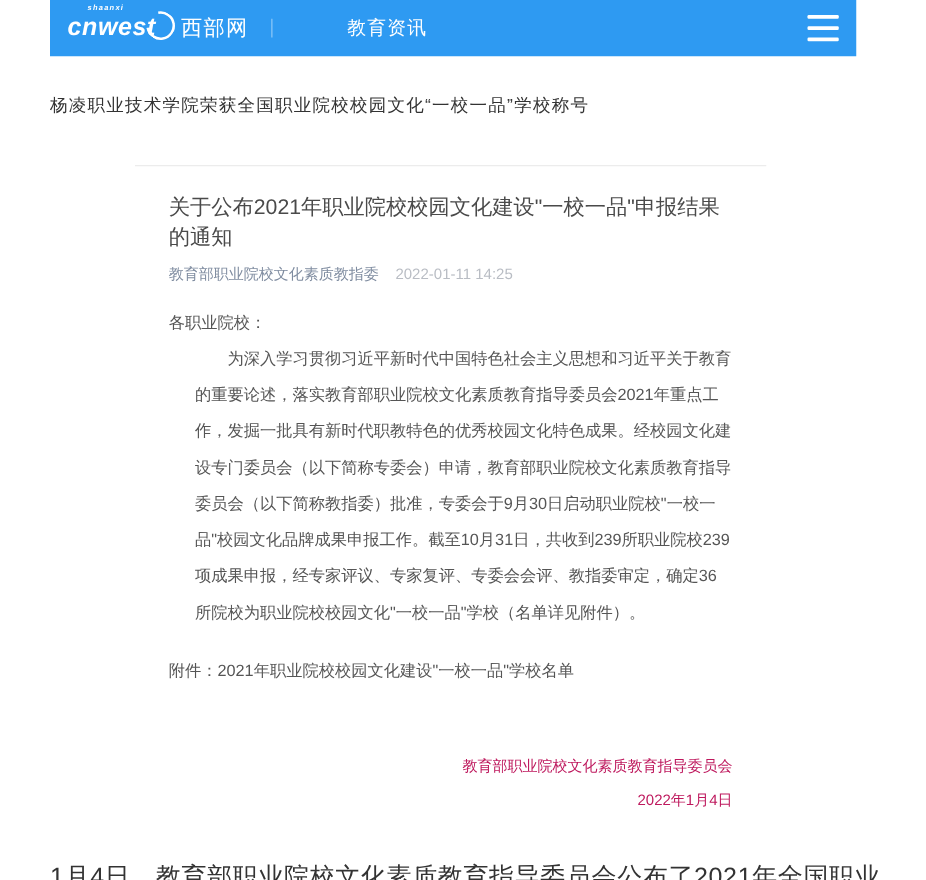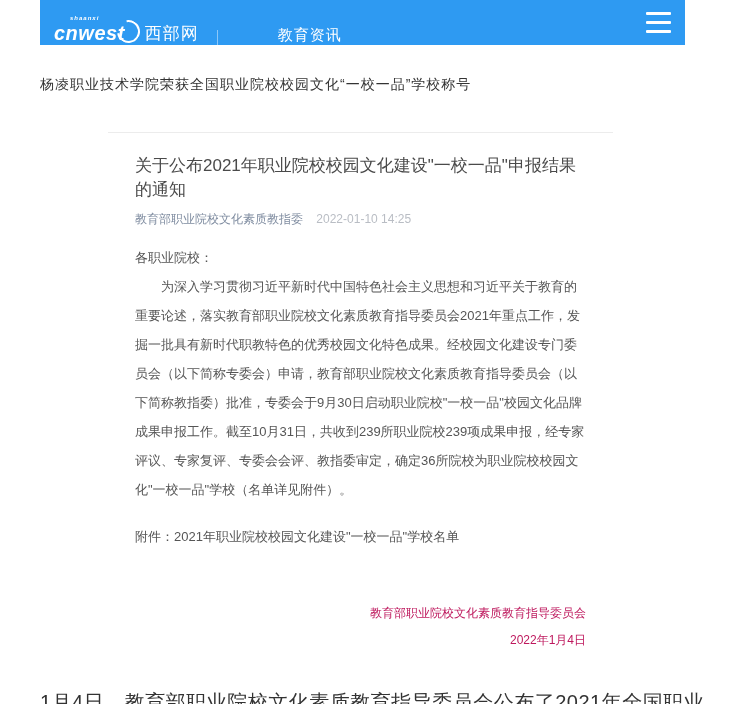--- a/index.html
+++ b/index.html
@@ -5,21 +5,21 @@
   * { margin: 0; padding: 0; box-sizing: border-box; }
   html, body { width: 741px; background: #fff; }
   body {
     font-family: "Liberation Sans", "DejaVu Sans", sans-serif;
     height: 704px; overflow: hidden; color: #333;
   }
 
   
   .topbar {
     margin-left: 40px; width: 645px; height: 45px;
-    background: #2e9af2; display: flex; align-items: flex-end;
+    background: #2e9af2; display: flex; align-items: center;
     padding: 0 16px 0 14px; position: relative;
   }
   .logo { display: flex; align-items: center; cursor: pointer; }
   .logo-en {
     position: relative; color: #fff; font-style: italic; font-weight: 800;
     font-size: 20px; letter-spacing: 0.5px; padding-right: 12px;
   }
   .logo-sup {
     position: absolute; top: -7px; left: 16px; font-size: 6px;
     font-weight: 700; letter-spacing: 1px;
@@ -52,21 +52,21 @@
   
   .notice {
     margin: 30px 0 0 68px; width: 505px;
     border-top: 1px solid #ececec; padding: 21px 27px 0 27px;
   }
   .notice-title { font-size: 17px; font-weight: 400; color: #4a4a4a; line-height: 24px; }
   .notice-byline { margin-top: 9px; font-size: 12px; }
   .notice-account { color: #7f8ca0; margin-right: 10px; }
   .notice-time { color: #b9bdc4; }
   .notice-text { margin-top: 15px; font-size: 13px; color: #555; line-height: 29px; }
-  .notice-para { text-indent: 2em; }
+  .notice-para { text-indent: 2em; margin-left: 21px; }
   .notice-attachment { margin-top: 22px; font-size: 13px; color: #555; line-height: 22px; }
   .notice-signature { margin-top: 52px; text-align: right; font-size: 12px; color: #be185d; line-height: 27px; }
 
   
   .summary {
     margin-top: 29px; font-size: 20px; color: #333;
     line-height: 38px; letter-spacing: 0.5px;
   }
 </style>
 </head>
@@ -91,21 +91,21 @@
 </header>
 
 <main>
   <h1 class="article-title">杨凌职业技术学院荣获全国职业院校校园文化“一校一品”学校称号</h1>
 
 
   <section class="notice">
     <h2 class="notice-title">关于公布2021年职业院校校园文化建设"一校一品"申报结果的通知</h2>
     <div class="notice-byline">
       <span class="notice-account">教育部职业院校文化素质教指委</span>
-      <span class="notice-time">2022-01-10 14:25</span>
+      <span class="notice-time">2022-01-11 14:25</span>
     </div>
     <div class="notice-text">
       <p class="notice-salutation">各职业院校：</p>
       <p class="notice-para">为深入学习贯彻习近平新时代中国特色社会主义思想和习近平关于教育的重要论述，落实教育部职业院校文化素质教育指导委员会2021年重点工作，发掘一批具有新时代职教特色的优秀校园文化特色成果。经校园文化建设专门委员会（以下简称专委会）申请，教育部职业院校文化素质教育指导委员会（以下简称教指委）批准，专委会于9月30日启动职业院校"一校一品"校园文化品牌成果申报工作。截至10月31日，共收到239所职业院校239项成果申报，经专家评议、专家复评、专委会会评、教指委审定，确定36所院校为职业院校校园文化"一校一品"学校（名单详见附件）。</p>
     </div>
     <p class="notice-attachment">附件：2021年职业院校校园文化建设"一校一品"学校名单</p>
     <div class="notice-signature">
       <p>教育部职业院校文化素质教育指导委员会</p>
       <p>2022年1月4日</p>
     </div>

